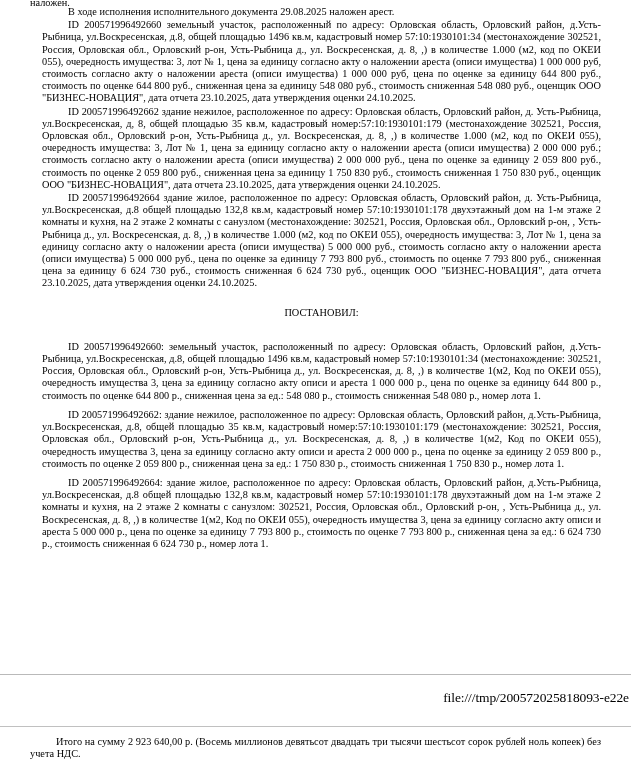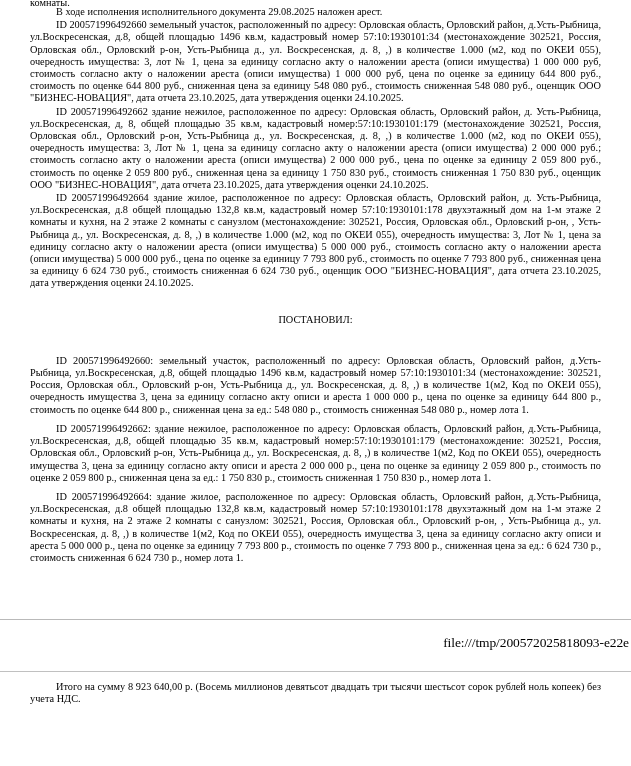--- a/index.html
+++ b/index.html
@@ -15,33 +15,33 @@
     overflow: hidden;
     position: relative;
   }
   .page {
     position: relative;
     width: 631px;
     height: 766px;
     box-sizing: border-box;
   }
   .doc-body {
-    padding: 0 30px 0 30px;
+    padding: 0 30px 0 42px;
     box-sizing: border-box;
   }
   p.para {
     margin: 0 0 1px 0;
     font-size: 10.3px;
     line-height: 12.2px;
     text-align: justify;
     text-indent: 26px;
     hyphens: none;
   }
   p.center {
-    margin: 7px;
+    margin: 0;
     font-size: 10.3px;
     line-height: 12.2px;
     text-align: center;
     text-indent: 0;
   }
   .spacer-sm { height: 6px; }
   .spacer-md { height: 10px; }
   .clip-top {
     font-size: 10.3px;
     line-height: 6px;
@@ -54,21 +54,21 @@
     border: none;
     border-top: 1px solid #b9b9b9;
     margin: 0;
     height: 0;
   }
   .footer-zone {
     position: absolute;
     left: 0;
     right: 0;
     bottom: 0;
-    height: 147px;
+    height: 92px;
   }
   .filepath {
     position: absolute;
     right: 2px;
     top: 16px;
     font-size: 13.5px;
     font-family: "Liberation Serif", serif;
     color: #000;
     white-space: nowrap;
     letter-spacing: -0.1px;
@@ -103,21 +103,21 @@
     font-size: 10.3px;
     line-height: 12.2px;
     text-indent: 26px;
   }
 </style>
 </head>
 <body>
 
 <div class="page">
 
-  <div class="clip-top">комнаты.</div>
+  <div class="clip-top">наложен.</div>
 
   <div class="doc-body">
 
     <p class="para">В ходе исполнения исполнительного документа 29.08.2025 наложен арест.</p>
 
     <p class="para">ID 200571996492660 земельный участок, расположенный по адресу: Орловская область, Орловский район, д.Усть-Рыбница, ул.Воскресенская, д.8, общей площадью 1496 кв.м, кадастровый номер 57:10:1930101:34 (местонахождение 302521, Россия, Орловская обл., Орловский р-он, Усть-Рыбница д., ул. Воскресенская, д. 8, ,) в количестве 1.000 (м2, код по ОКЕИ 055), очередность имущества: 3, лот № 1, цена за единицу согласно акту о наложении ареста (описи имущества) 1 000 000 руб, стоимость согласно акту о наложении ареста (описи имущества) 1 000 000 руб, цена по оценке за единицу 644 800 руб., стоимость по оценке 644 800 руб., сниженная цена за единицу 548 080 руб., стоимость сниженная 548 080 руб., оценщик ООО "БИЗНЕС-НОВАЦИЯ", дата отчета 23.10.2025, дата утверждения оценки 24.10.2025.</p>
 
     <p class="para">ID 200571996492662 здание нежилое, расположенное по адресу: Орловская область, Орловский район, д. Усть-Рыбница, ул.Воскресенская, д, 8, общей площадью 35 кв.м, кадастровый номер:57:10:1930101:179 (местонахождение 302521, Россия, Орловская обл., Орловский р-он, Усть-Рыбница д., ул. Воскресенская, д. 8, ,) в количестве 1.000 (м2, код по ОКЕИ 055), очередность имущества: 3, Лот № 1, цена за единицу согласно акту о наложении ареста (описи имущества) 2 000 000 руб.; стоимость согласно акту о наложении ареста (описи имущества) 2 000 000 руб., цена по оценке за единицу 2 059 800 руб., стоимость по оценке 2 059 800 руб., сниженная цена за единицу 1 750 830 руб., стоимость сниженная 1 750 830 руб., оценщик ООО "БИЗНЕС-НОВАЦИЯ", дата отчета 23.10.2025, дата утверждения оценки 24.10.2025.</p>
 
     <p class="para">ID 200571996492664 здание жилое, расположенное по адресу: Орловская область, Орловский район, д. Усть-Рыбница, ул.Воскресенская, д.8 общей площадью 132,8 кв.м, кадастровый номер 57:10:1930101:178 двухэтажный дом на 1-м этаже 2 комнаты и кухня, на 2 этаже 2 комнаты с санузлом (местонахождение: 302521, Россия, Орловская обл., Орловский р-он, , Усть-Рыбница д., ул. Воскресенская, д. 8, ,) в количестве 1.000 (м2, код по ОКЕИ 055), очередность имущества: 3, Лот № 1, цена за единицу согласно акту о наложении ареста (описи имущества) 5 000 000 руб., стоимость согласно акту о наложении ареста (описи имущества) 5 000 000 руб., цена по оценке за единицу 7 793 800 руб., стоимость по оценке 7 793 800 руб., сниженная цена за единицу 6 624 730 руб., стоимость сниженная 6 624 730 руб., оценщик ООО "БИЗНЕС-НОВАЦИЯ", дата отчета 23.10.2025, дата утверждения оценки 24.10.2025.</p>
@@ -147,17 +147,17 @@
 
     <p class="para">ID 200571996492664: здание жилое, расположенное по адресу: Орловская область, Орловский район, д.Усть-Рыбница, ул.Воскресенская, д.8 общей площадью 132,8 кв.м, кадастровый номер 57:10:1930101:178 двухэтажный дом на 1-м этаже 2 комнаты и кухня, на 2 этаже 2 комнаты с санузлом: 302521, Россия, Орловская обл., Орловский р-он, , Усть-Рыбница д., ул. Воскресенская, д. 8, ,) в количестве 1(м2, Код по ОКЕИ 055), очередность имущества 3, цена за единицу согласно акту описи и ареста 5 000 000 р., цена по оценке за единицу 7 793 800 р., стоимость по оценке 7 793 800 р., сниженная цена за ед.: 6 624 730 р., стоимость сниженная 6 624 730 р., номер лота 1.</p>
 
   </div>
 
   <div class="footer-zone">
     <hr class="rule">
     <div class="filepath">file:///tmp/200572025818093-e22e</div>
     <div class="sep-line"></div>
     <div class="footer-text">
-      <p>Итого на сумму 8 923 640,00 р. (Восемь миллионов девятьсот двадцать три тысячи шестьсот сорок рублей ноль копеек) без учета НДС.</p>
+      <p>Итого на сумму 2 923 640,00 р. (Восемь миллионов девятьсот двадцать три тысячи шестьсот сорок рублей ноль копеек) без учета НДС.</p>
     </div>
   </div>
 
 </div>
 
 </body></html>

